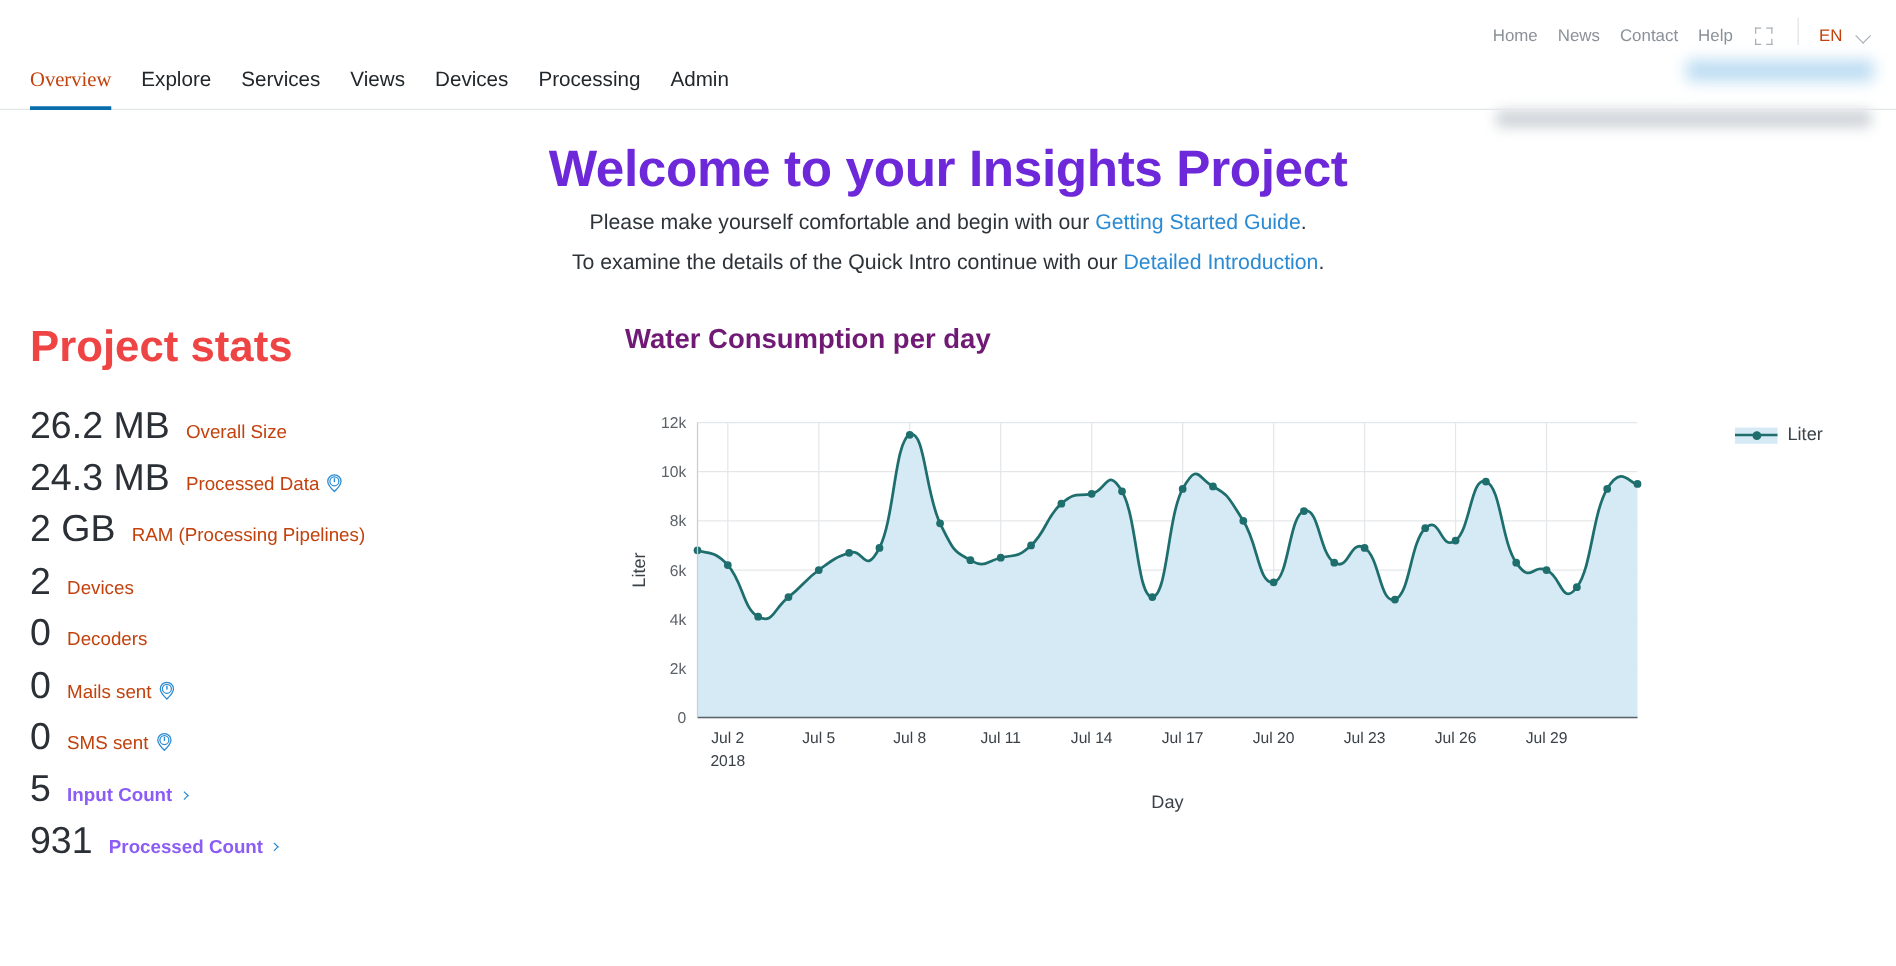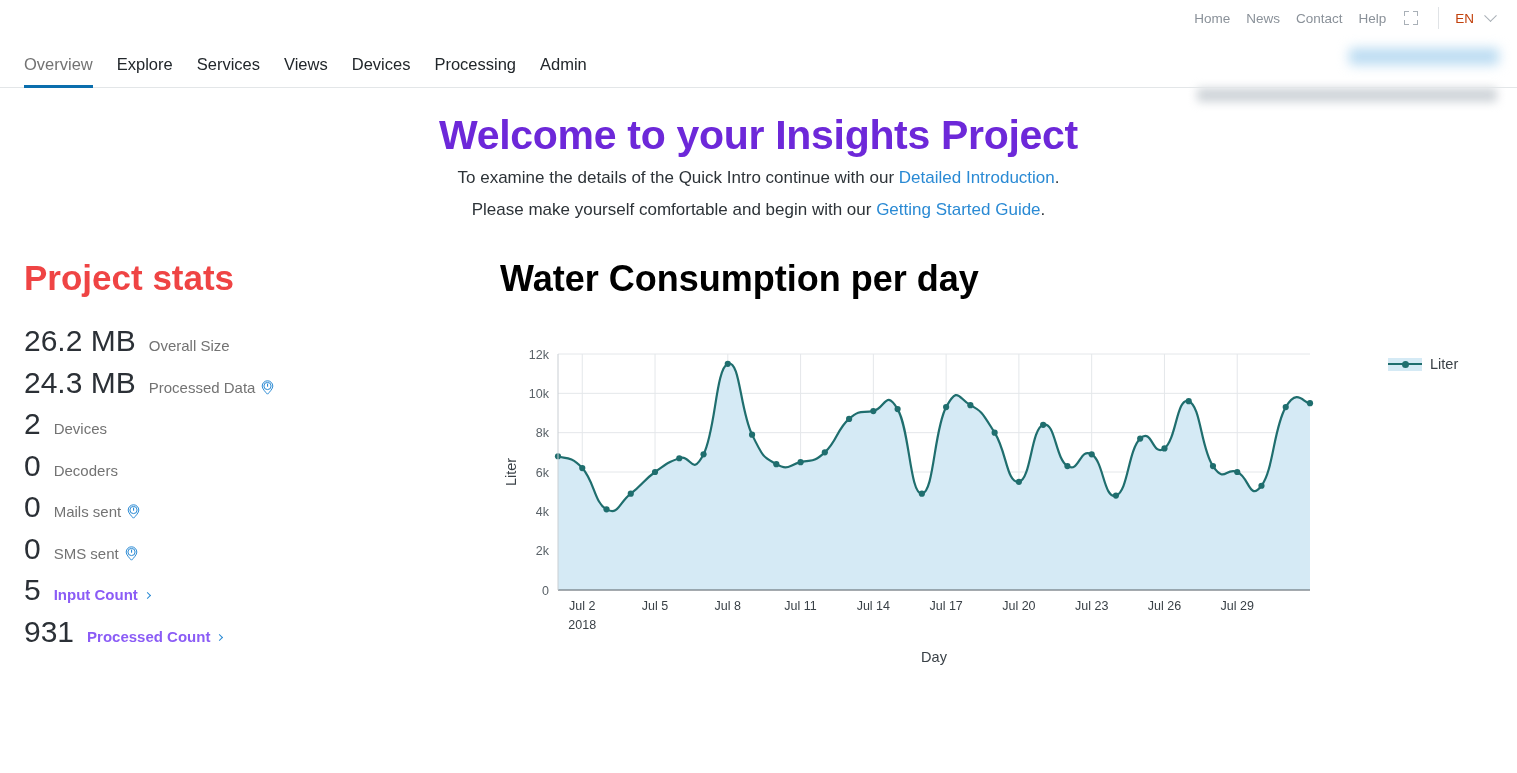--- a/index.html
+++ b/index.html
@@ -10,21 +10,21 @@
     background: #ffffff;
     font-family: "Liberation Sans", sans-serif;
     color: #1d2d3e;
     overflow: hidden;
   }
 
   
   .topbar {
     height: 36px;
     display: flex;
-    align-items: center;
+    align-items: flex-end;
     justify-content: flex-end;
     padding: 0 22px 0 0;
     font-size: 13.5px;
     color: #8a9199;
   }
   .topbar a, .topbar .util-link {
     color: #8a9199;
     text-decoration: none;
     margin-left: 16px;
     white-space: nowrap;
@@ -93,21 +93,21 @@
   .navtab {
     font-size: 16.5px;
     color: #22272b;
     padding: 0 0 13px 0;
     margin-right: 24px;
     cursor: pointer;
     position: relative;
     white-space: nowrap;
   }
   .navtab:last-child { margin-right: 0; }
-  .navtab.active { color: #737373; }
+  .navtab.active { color: #c2410c; font-family: Liberation Serif, serif; }
   .navtab.active::after {
     content: "";
     position: absolute;
     left: 0; right: 0; bottom: -1px;
     height: 3px;
     background: #0a6ead;
   }
 
   
   .hero { text-align: center; padding: 24px 0 0 0; }
@@ -135,41 +135,41 @@
   .chartcol { flex: 1; position: relative; }
 
   h2.section {
     margin: 0 0 26px 0;
     font-size: 35px;
     font-weight: bold;
     color: #ef4444;
   }
   h2.chart-title {
     margin: 0 0 0 0;
-    font-size: 36px;
+    font-size: 22px;
     font-weight: bold;
-    color: #000000;
+    color: #701a75;
     padding-left: 0px;
   }
 
   .stat-row {
     display: flex;
     align-items: baseline;
     margin-bottom: 12.5px;
     height: 29px;
   }
   .stat-value {
     font-size: 30px;
     color: #2b3036;
     font-weight: 400;
     white-space: nowrap;
   }
   .stat-label {
     font-size: 15px;
-    color: #737373;
+    color: #c2410c;
     margin-left: 13px;
     white-space: nowrap;
   }
   .stat-label.link { color: #8b5cf6; cursor: pointer; font-weight: bold; }
 
   .info-icon {
     display: inline-block;
     width: 13px; height: 15px;
     margin-left: 6px;
     vertical-align: -2px;
@@ -256,43 +256,47 @@
   <div class="navtab">Services</div>
   <div class="navtab">Views</div>
   <div class="navtab">Devices</div>
   <div class="navtab">Processing</div>
   <div class="navtab">Admin</div>
 </div>
 
 <div class="hero">
   <h1>Welcome to your Insights Project</h1>
   <p>
-    <span>To examine the details of the Quick Intro continue with our </span><a href="#">Detailed Introduction</a><span>.</span>
+    <span>Please make yourself comfortable and begin with our </span><a href="#">Getting Started Guide</a><span>.</span>
   </p>
   <p>
-    <span>Please make yourself comfortable and begin with our </span><a href="#">Getting Started Guide</a><span>.</span>
+    <span>To examine the details of the Quick Intro continue with our </span><a href="#">Detailed Introduction</a><span>.</span>
   </p>
 </div>
 
 <div class="content">
 
   <div class="statcol">
     <h2 class="section">Project stats</h2>
     <div id="stats-list">
         <div class="stat-row">
           <span class="stat-value">26.2 MB</span>
           <span class="stat-label"><span>Overall Size</span></span>
         </div>
         <div class="stat-row">
           <span class="stat-value">24.3 MB</span>
           <span class="stat-label"><span>Processed Data</span><span class="info-icon"><svg viewBox="0 0 13 15" width="13" height="15">
                 <path d="M6.5 0.8a5.3 5.3 0 0 0-5.3 5.3c0 2.6 3.2 6 5.3 8.1 2.1-2.1 5.3-5.5 5.3-8.1A5.3 5.3 0 0 0 6.5 0.8z" fill="none" stroke="#2a8ad4" stroke-width="1"></path>
                 <circle cx="6.5" cy="6" r="3.6" fill="none" stroke="#2a8ad4" stroke-width="1"></circle>
                 <rect x="6" y="3.6" width="1.1" height="3.1" fill="#2a8ad4"></rect>
               </svg></span></span>
+        </div>
+        <div class="stat-row">
+          <span class="stat-value">2 GB</span>
+          <span class="stat-label"><span>RAM (Processing Pipelines)</span></span>
         </div>
         <div class="stat-row">
           <span class="stat-value">2</span>
           <span class="stat-label"><span>Devices</span></span>
         </div>
         <div class="stat-row">
           <span class="stat-value">0</span>
           <span class="stat-label"><span>Decoders</span></span>
         </div>
         <div class="stat-row">

